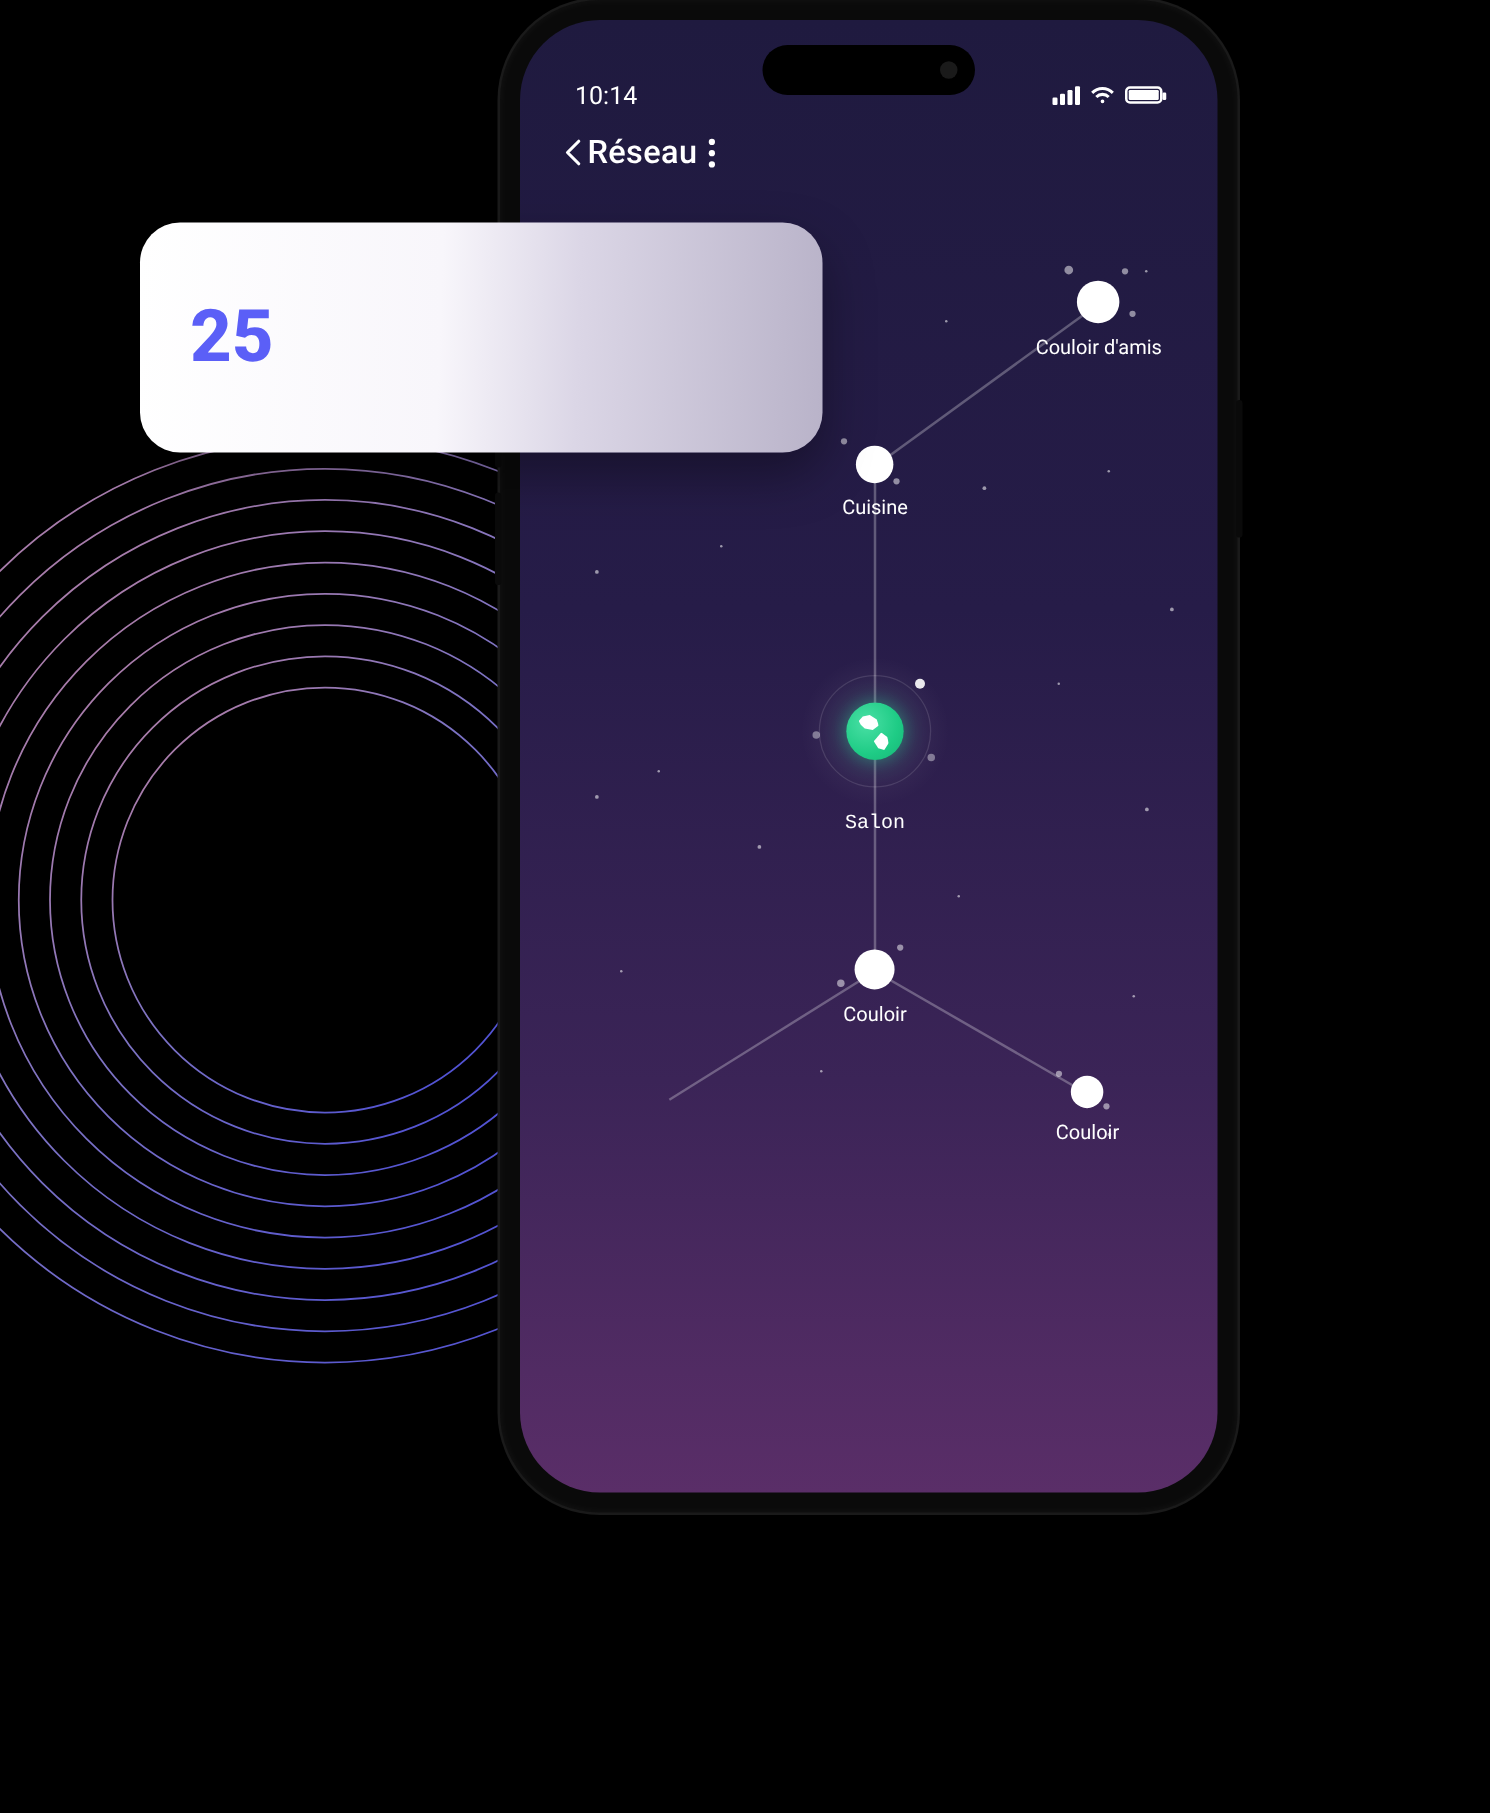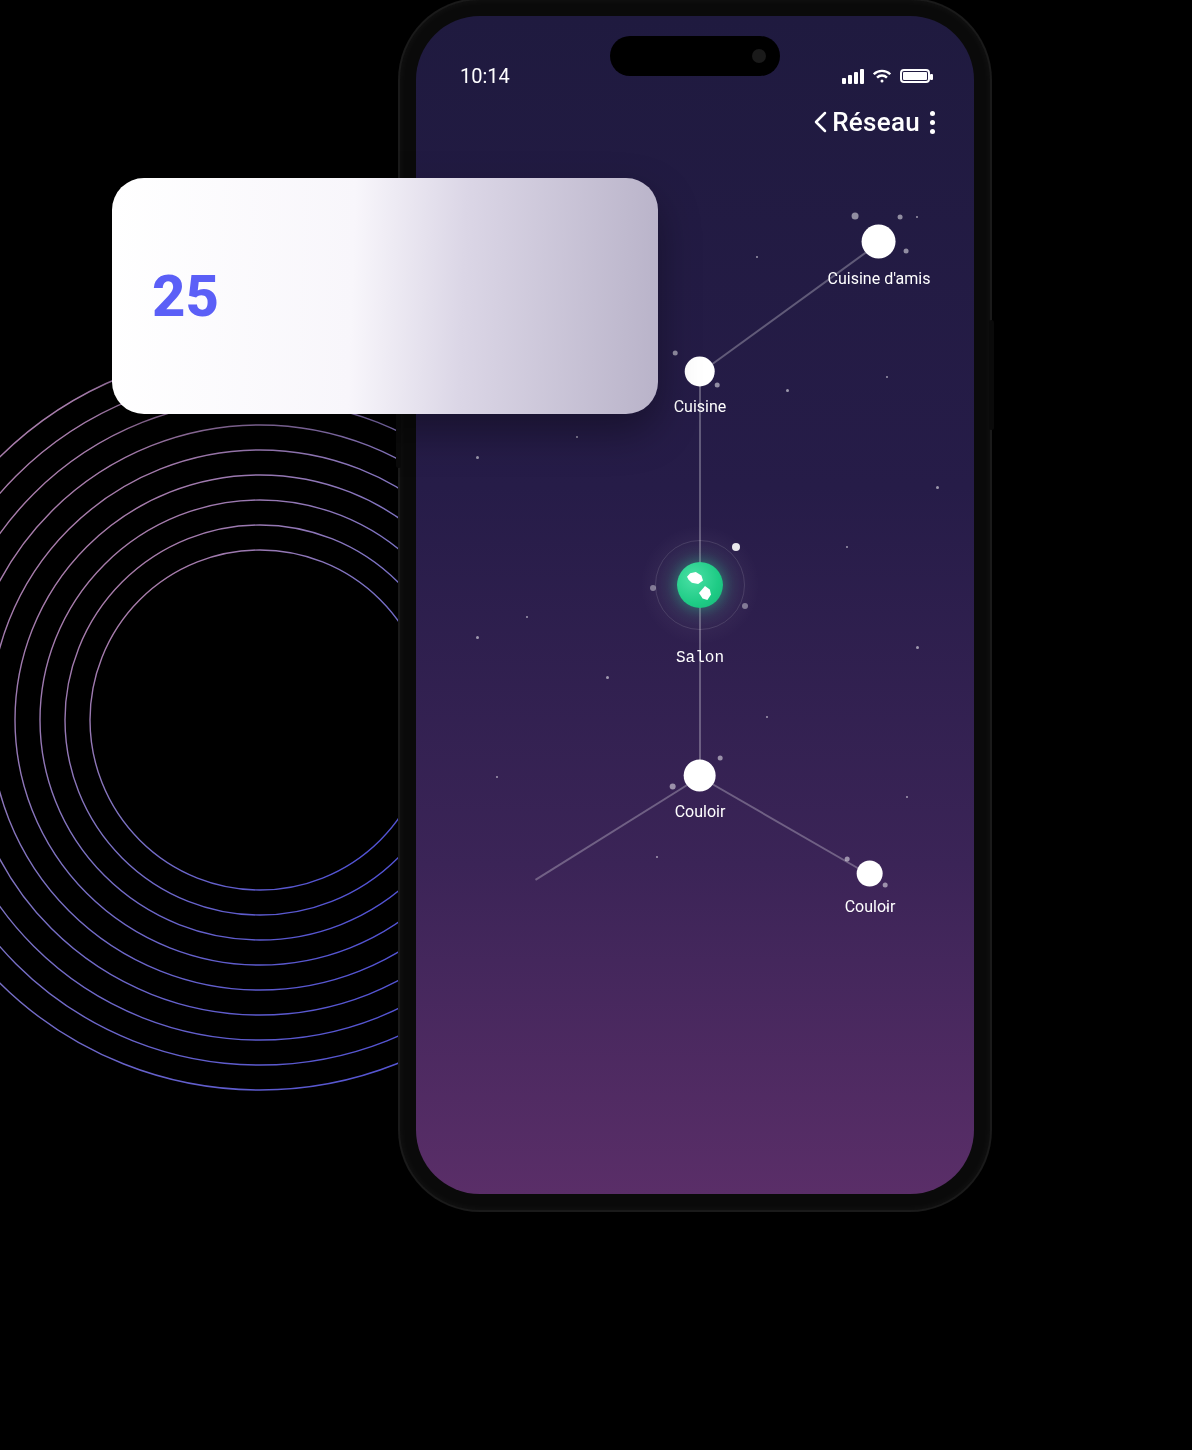--- a/index.html
+++ b/index.html
@@ -104,21 +104,21 @@
   .battery-icon::after { content:""; position:absolute; right:-5px; top:3px; width:3px; height:6px; background:#fff; border-radius:1px;}
 
   
   .nav-bar {
     position: absolute;
     top: 76px;
     left: 0; right: 0;
     height: 60px;
     display: flex;
     align-items: center;
-    justify-content: flex-end;
+    justify-content: flex-start;
     padding: 0 30px;
     color: #fff;
     z-index: 5;
   }
   .back-btn { width: 24px; height: 24px; display:flex; align-items:center; justify-content:center; cursor:pointer; }
   .nav-title { font-size: 26px; font-weight: 500; letter-spacing: 0.3px; }
   .menu-btn { width: 24px; height: 24px; display:flex; flex-direction:column; align-items:center; justify-content:center; gap:4px; cursor:pointer; }
   .menu-btn span { width:5px; height:5px; border-radius:50%; background:#fff; }
 
   
@@ -184,21 +184,21 @@
   .hub .orbit-dot.small { width:6px; height:6px; top:78px; right:12px; background:rgba(255,255,255,0.4); }
   .hub .orbit-dot.left { top:60px; left:10px; background:rgba(255,255,255,0.4); width:6px; height:6px; }
   .hub .label { color:#fff; font-size:16px;font-family:Liberation Mono, monospace; }
 
   
   .card {
     position:absolute;
     left: 112px;
     top: 178px;
     width: 546px;
-    height: 236px;
+    height: 184px;
     border-radius: 32px;
     background: linear-gradient(92deg, #ffffff 0%, #f8f6fb 44%, #dbd6e6 64%, #b9b3c9 100%);
     box-shadow: 0 18px 40px rgba(0,0,0,0.35);
     padding: 30px 40px;
     z-index: 20;
     display:flex;
     flex-direction:column;
     justify-content:center;
     gap: 0;
   }
@@ -314,21 +314,21 @@
       <div class="link-line" style="left:284px; top:560px; width:200px; transform:rotate(90deg);"></div>
       <div class="link-line" style="left:284px; top:760px; width:194px; transform:rotate(148deg);"></div>
       <div class="link-line" style="left:284px; top:760px; width:196px; transform:rotate(30deg);"></div>
 
       <div class="node" style="left:463px; top:240px;">
         <div class="dot" style="width:34px;height:34px;">
           <span class="sat" style="top:-12px; left:-10px;"></span>
           <span class="sat" style="top:-10px; left:36px; width:5px;height:5px;"></span>
           <span class="sat" style="top:24px; left:42px; width:5px;height:5px;"></span>
         </div>
-        <div class="label">Cuisine d'amis</div>
+        <div class="label">Couloir d'amis</div>
       </div>
 
       <div class="node" style="left:284px; top:370px;">
         <div class="dot" style="width:30px;height:30px;">
           <span class="sat" style="top:-6px; left:-12px; width:5px;height:5px;"></span>
           <span class="sat" style="top:26px; left:30px; width:5px;height:5px;"></span>
         </div>
         <div class="label">Cuisine</div>
       </div>
 

